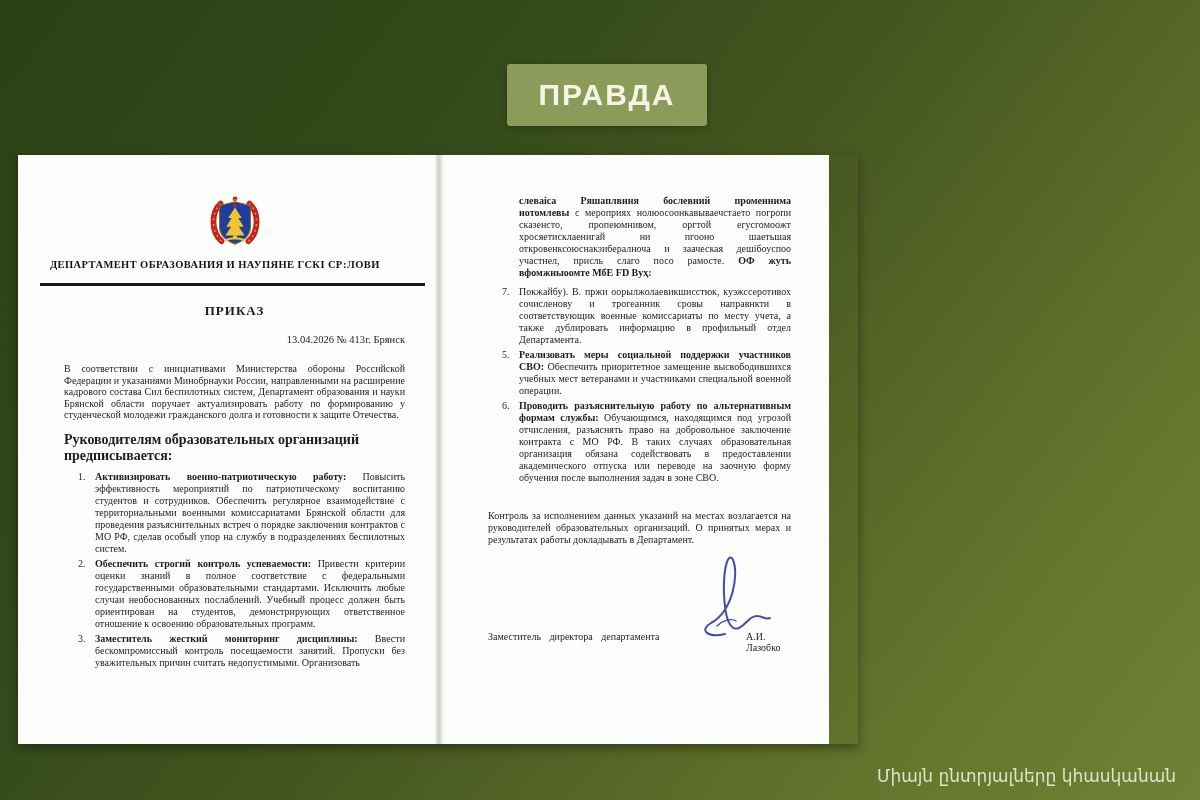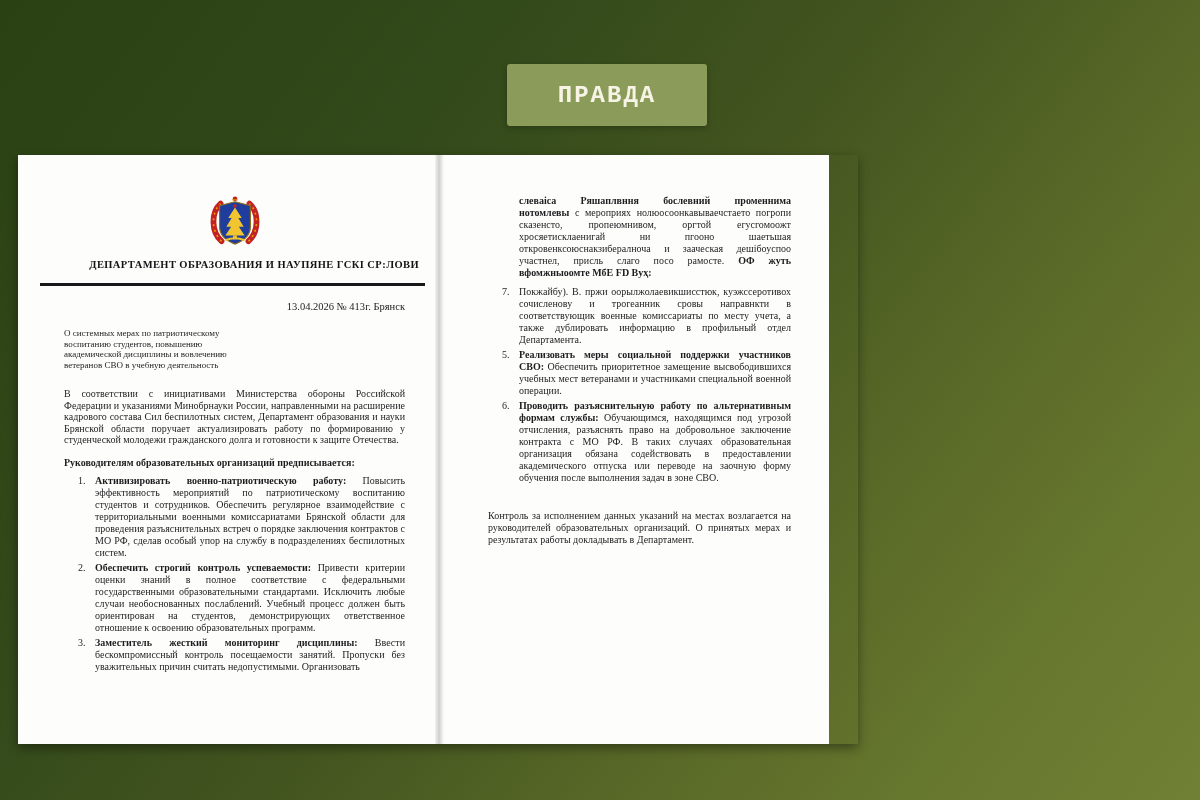--- a/index.html
+++ b/index.html
@@ -9,43 +9,43 @@
     background:linear-gradient(128deg,#2a4213 0%,#32491a 28%,#42541f 48%,#5a6a28 70%,#68792f 86%,#708034 100%);
     font-family:"Liberation Serif",serif;
   }
   .badge{
     position:absolute;left:507px;top:64px;width:200px;height:62px;
     background:#8b9b59;border-radius:3px;
     display:flex;align-items:center;justify-content:center;
     box-shadow:0 2px 6px rgba(0,0,0,.25);
   }
   .badge span{
-    font-family:Liberation Mono, monospace;font-weight:bold;
-    font-size:24px;letter-spacing:2px;color:#f7f4e6;
+    font-family:Liberation Sans, sans-serif;font-weight:bold;
+    font-size:30px;letter-spacing:2px;color:#f7f4e6;
   }
   .doc{
     position:absolute;left:18px;top:155px;width:840px;height:589px;
     display:flex;box-shadow:0 4px 10px rgba(0,0,0,.4);
   }
   .page{background:#fdfdfb;color:#1d1d20;position:relative;box-sizing:border-box;}
   .page1{width:417px;padding:40px 30px 0 46px;}
   .fold{width:9px;background:linear-gradient(90deg,#f2f2f0 0%,#cfcfcb 45%,#e4e4e1 70%,#fdfdfb 100%);}
   .page2{width:385px;padding:40px 38px 16px 44px;}
   .crest-wrap{text-align:center;margin-bottom:8px;}
   .org-name{
-    text-align:right;font-weight:bold;font-size:10.5px;letter-spacing:.4px;
+    text-align:left;font-weight:bold;font-size:10.5px;letter-spacing:.4px;
     margin:0 -14px;color:#141416;
   }
   .rule{height:3px;background:#18181a;margin:13px -20px 0 -24px;}
   .doc-type{text-align:center;font-weight:bold;font-size:13px;letter-spacing:1px;margin-top:17px;}
   .meta-row{display:flex;justify-content:flex-end;margin-top:15px;font-size:10.5px;}
   .meta-date{margin-left:44px;}
   .subject{margin-top:16px;font-size:9px;line-height:10.5px;max-width:230px;}
   .intro{margin-top:18px;font-size:10px;line-height:11.6px;text-align:justify;}
-  .directive{margin-top:11px;font-size:10px;font-weight:bold;}
+  .directive{margin-top:11px;font-size:14px;font-weight:bold;}
   .items{margin-top:7px;}
   .item{position:relative;padding-left:17px;margin-left:14px;font-size:10px;line-height:12px;text-align:justify;margin-top:3px;}
   .item .num{position:absolute;left:0;top:0;}
   .lead{font-weight:bold;}
   .cont{font-size:10px;line-height:12px;text-align:justify;margin-left:31px;}
   .cont .b{font-weight:bold;word-spacing:6px;}
   .cont .b2{font-weight:bold;}
   .control{margin-top:26px;font-size:10px;line-height:12px;text-align:justify;}
   .sig-block{position:relative;margin-top:22px;height:110px;font-size:10px;}
   .sig-role{position:absolute;left:0;top:63px;width:200px;word-spacing:6px;}
@@ -83,29 +83,24 @@
           <path d="M30,7 L46,11 L46,33 C46,43 38,48 30,51 C22,48 14,43 14,33 L14,11 Z" fill="#1e3d9c" stroke="#8a6d1f" stroke-width="1.2"></path>
 
           <path d="M30,13 L37,24 L33.5,24 L39,33 L34,33 L40,42 L20,42 L26,33 L21,33 L26.5,24 L23,24 Z" fill="#f0c530"></path>
           <rect x="28" y="42" width="4" height="4" fill="#f0c530"></rect>
           <path d="M20,47 Q30,43 40,47" fill="none" stroke="#f0c530" stroke-width="2"></path>
           <circle cx="30" cy="11.5" r="1.8" fill="#c32222"></circle>
         </svg>
       </div>
       <div class="org-name">ДЕПАРТАМЕНТ ОБРАЗОВАНИЯ И НАУПЯНЕ ГСКІ СР:ЛОВИ</div>
       <div class="rule"></div>
+      <div class="doc-type">ПРИКАЗ</div>
       <div class="meta-row">
         <span class="meta-date">13.04.2026 № 413</span>
         <span>г. Брянск</span>
-      </div>
-      <div class="subject">
-        <div>О системных мерах по патриотическому</div>
-        <div>воспитанию студентов, повышению</div>
-        <div>академической дисциплины и вовлечению</div>
-        <div>ветеранов СВО в учебную деятельность</div>
       </div>
       <div class="intro">В соответствии с инициативами Министерства обороны Российской Федерации и указаниями Минобрнауки России, направленными на расширение кадрового состава Сил беспилотных систем, Департамент образования и науки Брянской области поручает актуализировать работу по формированию у студенческой молодежи гражданского долга и готовности к защите Отечества.</div>
       <div class="directive">Руководителям образовательных организаций предписывается:</div>
       <div class="items">
         <div class="item">
           <span class="num">1.</span><span class="lead">Активизировать военно-патриотическую работу:</span><span> Повысить эффективность мероприятий по патриотическому воспитанию студентов и сотрудников. Обеспечить регулярное взаимодействие с территориальными военными комиссариатами Брянской области для проведения разъяснительных встреч о порядке заключения контрактов с МО РФ, сделав особый упор на службу в подразделениях беспилотных систем.</span>
         </div>
         <div class="item">
           <span class="num">2.</span><span class="lead">Обеспечить строгий контроль успеваемости:</span><span> Привести критерии оценки знаний в полное соответствие с федеральными государственными образовательными стандартами. Исключить любые случаи необоснованных послаблений. Учебный процесс должен быть ориентирован на студентов, демонстрирующих ответственное отношение к освоению образовательных программ.</span>
         </div>
@@ -126,18 +121,29 @@
           <span class="num">7.</span><span class="lead"></span><span>Покжайбу). В. пржи оорылжолаевикшисстюк, куэжссеротивох сочисленову и трогеанник сровы направнкти в соответствующик военные комиссариаты по месту учета, а также дублировать информацию в профильный отдел Департамента.</span>
         </div>
         <div class="item">
           <span class="num">5.</span><span class="lead">Реализовать меры социальной поддержки участников СВО:</span><span> Обеспечить приоритетное замещение высвободившихся учебных мест ветеранами и участниками специальной военной операции.</span>
         </div>
         <div class="item">
           <span class="num">6.</span><span class="lead">Проводить разъяснительную работу по альтернативным формам службы:</span><span> Обучающимся, находящимся под угрозой отчисления, разъяснять право на добровольное заключение контракта с МО РФ. В таких случаях образовательная организация обязана содействовать в предоставлении академического отпуска или переводе на заочную форму обучения после выполнения задач в зоне СВО.</span>
         </div>
       </div>
       <div class="control">Контроль за исполнением данных указаний на местах возлагается на руководителей образовательных организаций. О принятых мерах и результатах работы докладывать в Департамент.</div>
+      <div class="sig-block">
+        <span class="sig-role">Заместитель директора департамента</span>
+        <span class="sig-ink">
+          <svg width="110" height="100" viewBox="0 0 110 100">
+            <path d="M52,88 C34,92 26,84 38,77 C60,65 66,28 60,14 C56,5 50,20 51,48 C52,70 56,86 66,82 C74,78 76,70 84,70 C90,70 92,74 97,72" fill="none" stroke="#414cae" stroke-width="2" stroke-linecap="round"></path>
+            <path d="M44,80 C50,74 58,72 63,75" fill="none" stroke="#414cae" stroke-width="1.4" stroke-linecap="round"></path>
+          </svg>
+        </span>
+        <span class="sig-name">А.И. Лазобко</span>
+      </div>
     </div>
 
   </div>
 
+  <div class="caption">Միայն ընտրյալները կհասկանան</div>
 
 </div>
 
 </body></html>

